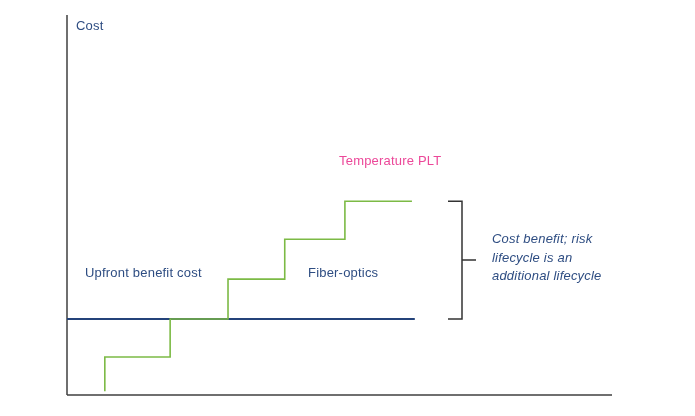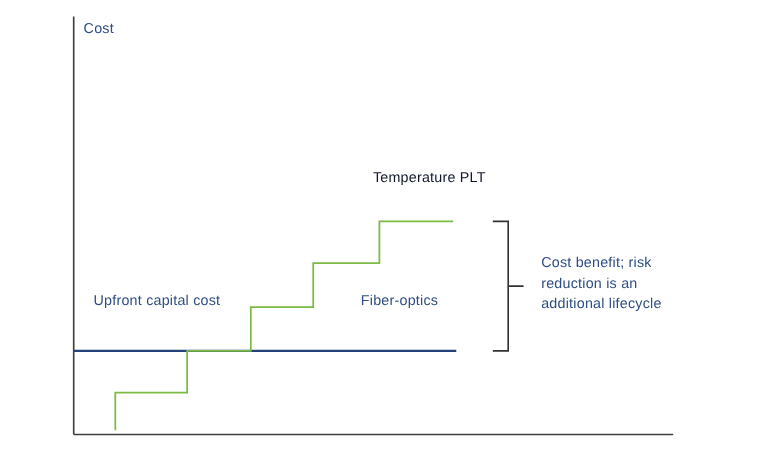--- a/index.html
+++ b/index.html
@@ -20,46 +20,47 @@
     left: 0;
     top: 0;
   }
   .lbl {
     position: absolute;
     font-size: 13px;
     letter-spacing: 0.2px;
     white-space: nowrap;
   }
   .navy { color: #2e4d82; }
-  .green { color: #0f172a; }
+  .green { color: #ec4899; }
   .annotation {
     white-space: normal;
     line-height: 18.5px;
     width: 170px;
+    font-style: italic;
   }
 </style>
 </head>
 <body>
 
 <div class="stage">
   <svg width="695" height="416" viewBox="0 0 695 416">
       <polyline points="67,15 67,395" fill="none" stroke="#3f3f3f" stroke-width="1.5"></polyline>
       <polyline points="67,395 640,395" fill="none" stroke="#3f3f3f" stroke-width="1.5"></polyline>
       <polyline points="67,319 414.811,319" fill="none" stroke="#24437a" stroke-width="2"></polyline>
       <polyline points="104.81800000000001,391.2 104.81800000000001,357 170.14,357 170.14,319 228.013,319 228.013,279.1 284.74,279.1 284.74,239.20000000000002 344.905,239.20000000000002 344.905,201.2 411.94599999999997,201.2" fill="none" stroke="#7cba45" stroke-width="1.6"></polyline>
       <path d="M 448 201.2 H 462 V 319 H 448 M 462 260.1 H 476" fill="none" stroke="#333333" stroke-width="1.5"></path>
     </svg>
 
   <div class="lbl navy" style="left:76px; top:18px">Cost</div>
 
 
-  <div class="lbl navy" style="left:85px; top:265px">Upfront capital cost</div>
+  <div class="lbl navy" style="left:85px; top:265px">Upfront benefit cost</div>
 
-  <div class="lbl navy" style="left:328px; top:265px">Fiber-optics</div>
+  <div class="lbl navy" style="left:308px; top:265px">Fiber-optics</div>
 
   <div class="lbl green" style="left:339px; top:153px">Temperature PLT</div>
 
   <div class="lbl navy annotation" style="left:492px; top:230px">
     <div>Cost benefit; risk</div>
-    <div>reduction is an</div>
+    <div>lifecycle is an</div>
     <div>additional lifecycle</div>
   </div>
 </div>
 
 </body></html>

